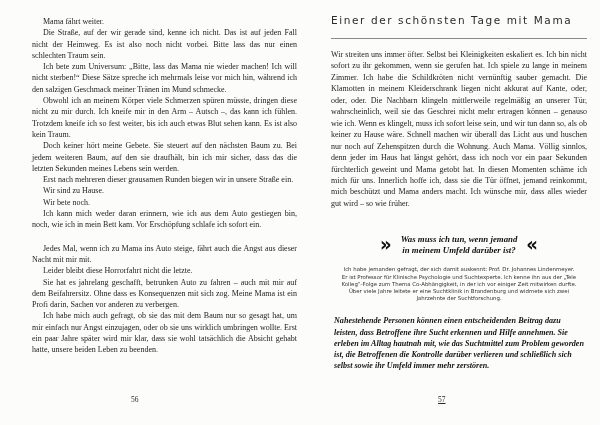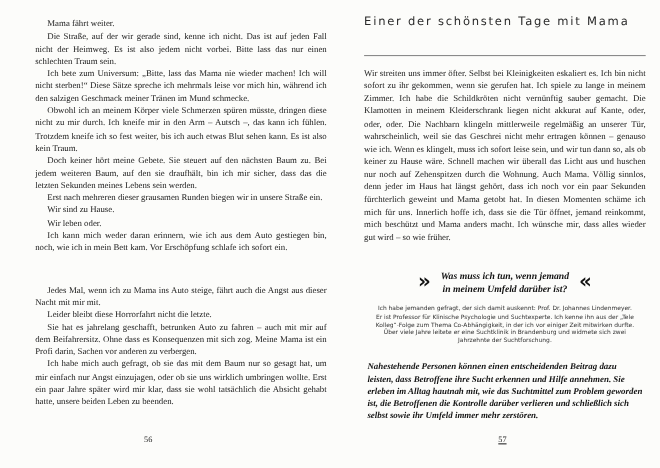--- a/index.html
+++ b/index.html
@@ -15,34 +15,34 @@
   
   .page-left{
     position:absolute;left:32px;top:16px;width:265px;
   }
   .page-left p{
     margin:0;
     font-size:8px;line-height:11.3px;
     text-align:justify;
     text-indent:11px;
   }
-  .page-left p.section-break{margin-top:27px;}
+  .page-left p.section-break{margin-top:12px;}
 
   
   .page-right{
     position:absolute;left:331px;top:14px;width:256px;
   }
   .chapter-title{
     font-family:"DejaVu Sans", sans-serif;
     font-weight:400;
     font-size:10.5px;
     letter-spacing:1.6px;
     color:#2b2b2b;
     margin:0;
-    padding-bottom:24px;
+    padding-bottom:12px;
     border-bottom:0.7px solid #8a8a8a;
     white-space:nowrap;
   }
   .chapter-body{
     margin:10px 0 0 0;
     font-size:8px;line-height:11.45px;
     text-align:justify;
   }
   .pullquote{
     margin-top:25px;
@@ -74,36 +74,36 @@
     font-size:8.1px;line-height:11.2px;
     color:#151515;
   }
 
   
   .pagenum{
     position:absolute;top:395px;
     font-size:7.5px;color:#2a2a2a;
   }
   .pagenum.left{left:131px;}
-  .pagenum.right{left:453px;text-decoration:underline;}
+  .pagenum.right{left:438px;text-decoration:underline;}
 </style>
 </head>
 <body>
 
 <div class="spread">
 
   <div class="page-left">
     <p>Mama fährt weiter.</p>
-    <p>Die Straße, auf der wir gerade sind, kenne ich nicht. Das ist auf jeden Fall nicht der Heimweg. Es ist also jedem nicht vorbei. Bitte lass das nur einen schlechten Traum sein.</p>
+    <p>Die Straße, auf der wir gerade sind, kenne ich nicht. Das ist auf jeden Fall nicht der Heimweg. Es ist also noch nicht vorbei. Bitte lass das nur einen schlechten Traum sein.</p>
     <p>Ich bete zum Universum: „Bitte, lass das Mama nie wieder machen! Ich will nicht sterben!“ Diese Sätze spreche ich mehrmals leise vor mich hin, während ich den salzigen Geschmack meiner Tränen im Mund schmecke.</p>
     <p>Obwohl ich an meinem Körper viele Schmerzen spüren müsste, dringen diese nicht zu mir durch. Ich kneife mir in den Arm – Autsch –, das kann ich fühlen. Trotzdem kneife ich so fest weiter, bis ich auch etwas Blut sehen kann. Es ist also kein Traum.</p>
     <p>Doch keiner hört meine Gebete. Sie steuert auf den nächsten Baum zu. Bei jedem weiteren Baum, auf den sie draufhält, bin ich mir sicher, dass das die letzten Sekunden meines Lebens sein werden.</p>
     <p>Erst nach mehreren dieser grausamen Runden biegen wir in unsere Straße ein.</p>
     <p>Wir sind zu Hause.</p>
-    <p>Wir leben oder.</p>
+    <p>Wir bete noch.</p>
     <p>Ich kann mich weder daran erinnern, wie ich aus dem Auto gestiegen bin, noch, wie ich in mein Bett kam. Vor Erschöpfung schlafe ich sofort ein.</p>
     <p class="section-break">Jedes Mal, wenn ich zu Mama ins Auto steige, fährt auch die Angst aus dieser Nacht mit mir mit.</p>
     <p>Leider bleibt diese Horrorfahrt nicht die letzte.</p>
     <p>Sie hat es jahrelang geschafft, betrunken Auto zu fahren – auch mit mir auf dem Beifahrersitz. Ohne dass es Konsequenzen mit sich zog. Meine Mama ist ein Profi darin, Sachen vor anderen zu verbergen.</p>
     <p>Ich habe mich auch gefragt, ob sie das mit dem Baum nur so gesagt hat, um mir einfach nur Angst einzujagen, oder ob sie uns wirklich umbringen wollte. Erst ein paar Jahre später wird mir klar, dass sie wohl tatsächlich die Absicht gehabt hatte, unsere beiden Leben zu beenden.</p>
   </div>
 
   <div class="page-right">
     <h1 class="chapter-title">Einer der schönsten Tage mit Mama</h1>
 

